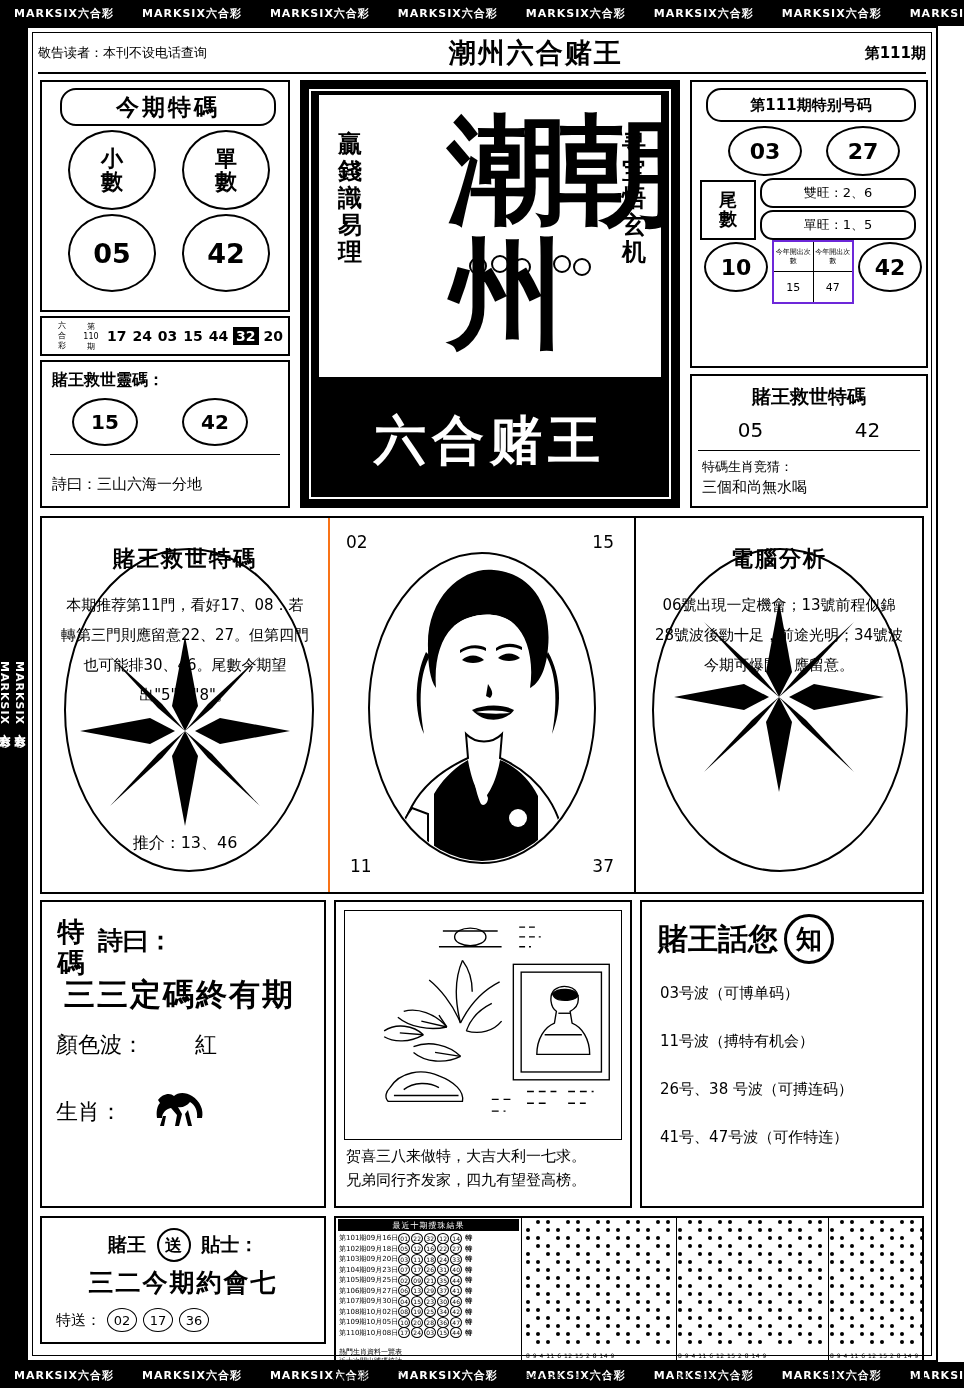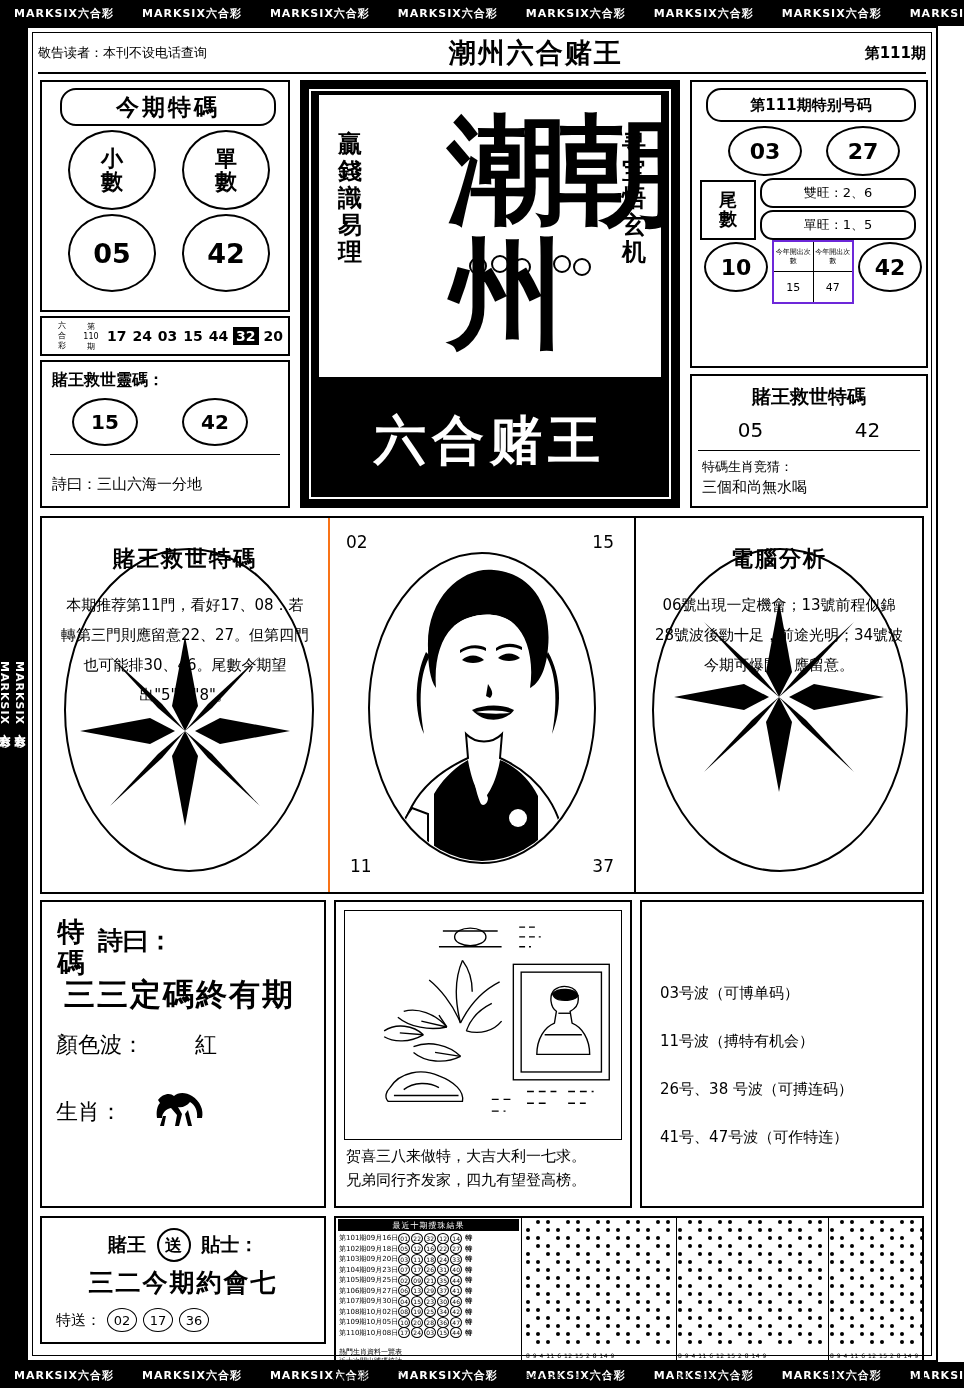--- a/index.html
+++ b/index.html
@@ -311,20 +311,21 @@
             <polygon points="105,0 118,70 105,95 92,70"></polygon>
             <polygon points="210,95 140,82 115,95 140,108"></polygon>
             <polygon points="105,190 92,120 105,95 118,120"></polygon>
             <polygon points="0,95 70,108 95,95 70,82"></polygon>
             <polygon points="180,20 128,68 105,95 132,72"></polygon>
             <polygon points="30,20 82,68 105,95 78,72"></polygon>
             <polygon points="180,170 128,122 105,95 132,118"></polygon>
             <polygon points="30,170 82,122 105,95 78,118"></polygon>
           </g>
         </svg>
+        <div style="position:absolute;left:0;right:0;bottom:38px;text-align:center;font-size:16px;">推介：13、46</div>
       </div>
 
       <div class="mid-cell" id="mid-c">
         <div class="corner-num" id="cn1">02</div>
         <div class="corner-num" id="cn2">15</div>
         <div class="corner-num" id="cn3">11</div>
         <div class="corner-num" id="cn4">37</div>
         <svg id="lady" viewBox="0 0 228 312">
           <ellipse cx="114" cy="156" rx="113" ry="155" fill="none" stroke="#000" stroke-width="2"></ellipse>
           <clipPath id="cp">
@@ -444,20 +445,24 @@
             </g>
           </svg>
         </div>
         <div id="pic-text">
           <div>贺喜三八来做特，大吉大利一七求。</div>
           <div>兄弟同行齐发家，四九有望登高榜。</div>
         </div>
       </div>
 
       <div id="low-r">
+        <div id="hua-title">
+          <span>賭王話您</span>
+          <span id="hua-zhi">知</span>
+        </div>
         <div class="hua-line" id="hl1">03号波（可博单码）</div>
         <div class="hua-line" id="hl2">11号波（搏特有机会）</div>
         <div class="hua-line" id="hl3">26号、38  号波（可搏连码）</div>
         <div class="hua-line" id="hl4">41号、47号波（可作特连）</div>
       </div>
     </div>
 
     <div id="bot">
       <div id="bot-l">
         <div class="t">

